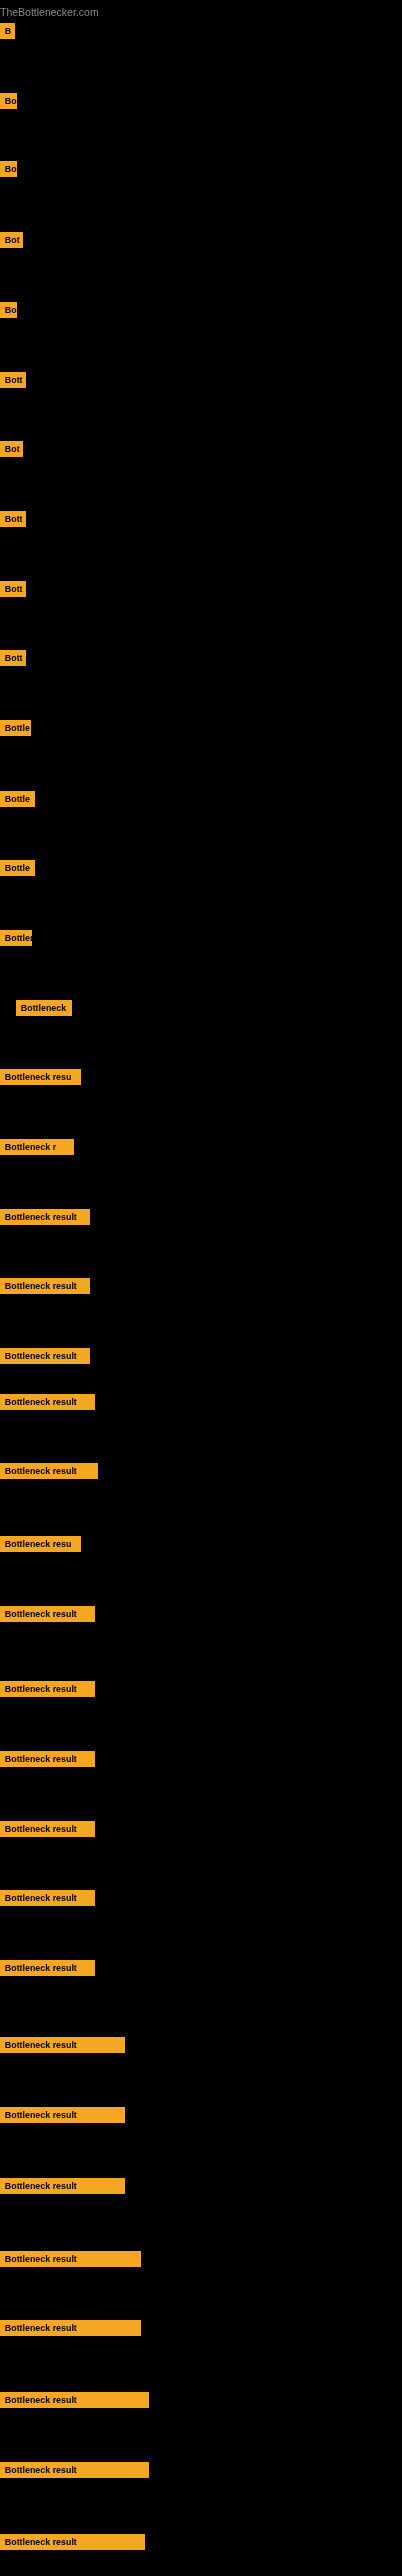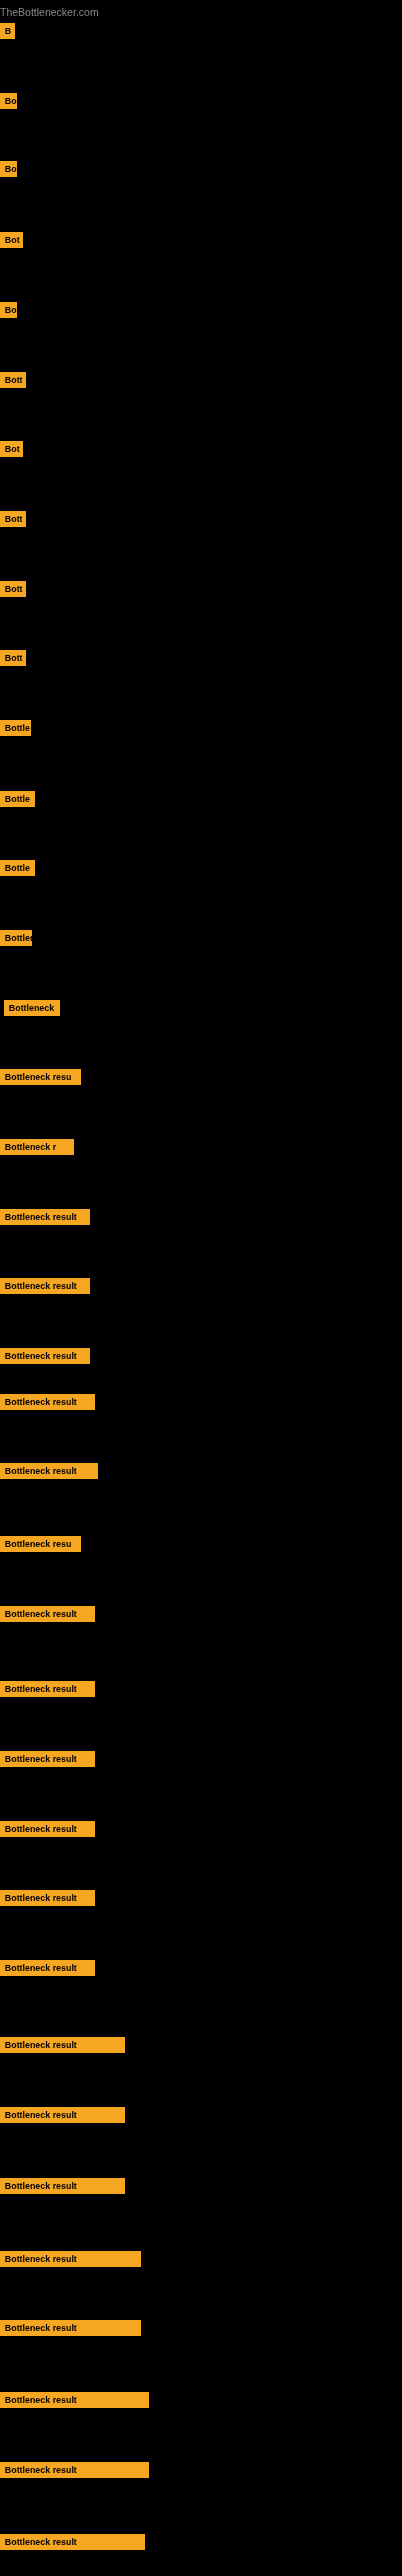--- a/index.html
+++ b/index.html
@@ -80,21 +80,21 @@
     </div>
     <div class="bar-container" style="top: 791px; left: 0px;">
       <div class="bar-label" style="width: 35px; font-size: 8.9px; overflow: hidden;">Bottle</div>
     </div>
     <div class="bar-container" style="top: 860px; left: 0px;">
       <div class="bar-label" style="width: 35px; font-size: 8.9px; overflow: hidden;">Bottle</div>
     </div>
     <div class="bar-container" style="top: 930px; left: 0px;">
       <div class="bar-label" style="width: 32px; font-size: 8.9px; overflow: hidden;">Bottlen</div>
     </div>
-    <div class="bar-container" style="top: 1000px; left: 4px;">
+    <div class="bar-container" style="top: 1000px; left: 16px;">
       <div class="bar-label" style="width: 56px; font-size: 8.9px; overflow: hidden;">Bottleneck</div>
     </div>
     <div class="bar-container" style="top: 1069px; left: 0px;">
       <div class="bar-label" style="width: 81px; font-size: 8.9px; overflow: hidden;">Bottleneck resu</div>
     </div>
     <div class="bar-container" style="top: 1139px; left: 0px;">
       <div class="bar-label" style="width: 74px; font-size: 8.9px; overflow: hidden;">Bottleneck r</div>
     </div>
     <div class="bar-container" style="top: 1209px; left: 0px;">
       <div class="bar-label" style="width: 90px; font-size: 8.9px; overflow: hidden;">Bottleneck result</div>

